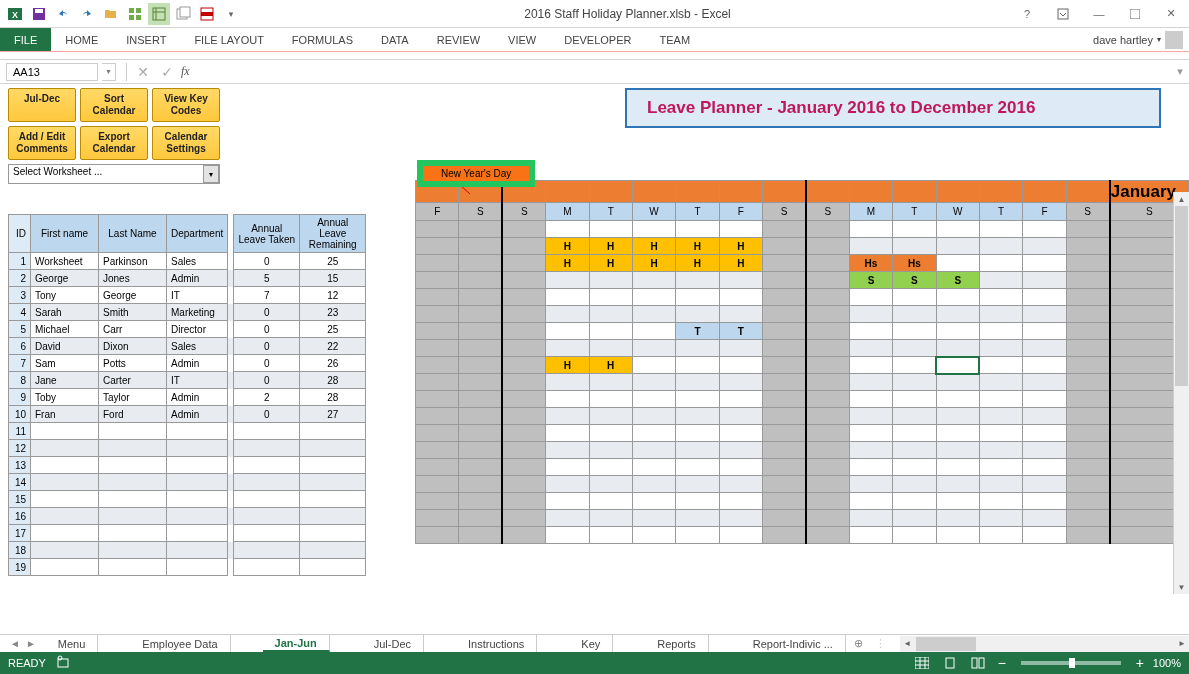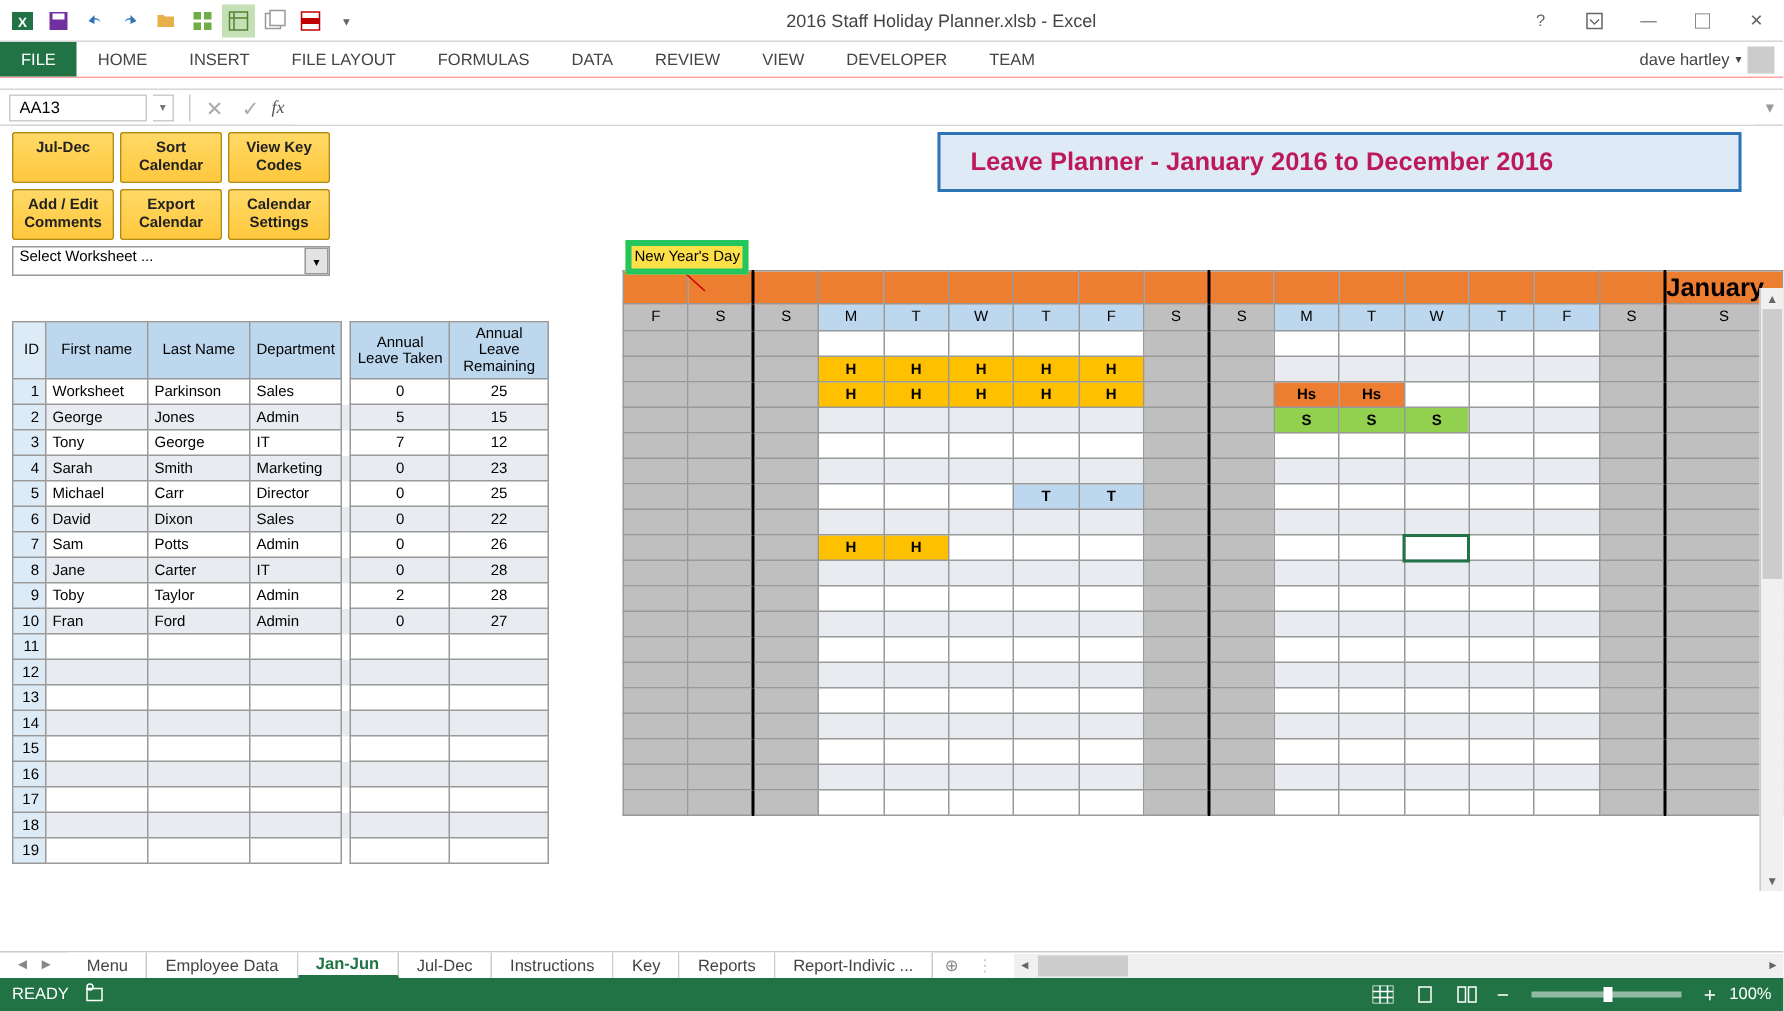--- a/index.html
+++ b/index.html
@@ -73,33 +73,33 @@
 .cal-table .reg { background: #fff; }
 .cal-table .reg.odd { background: #e8ecf0; }
 .cal-table .lv-H { background: #ffc000; font-weight: bold; }
 .cal-table .lv-Hs { background: #ed7d31; color: #000; font-weight: bold; }
 .cal-table .lv-S { background: #92d050; font-weight: bold; }
 .cal-table .lv-T { background: #bdd7ee; font-weight: bold; }
 .cal-table .thick-r { border-right: 2px solid #000; }
 .sel-cell { outline: 2px solid #217346; outline-offset: -1px; }
 
 
-.tooltip-box { position: absolute; top: 76px; left: 417px; background: #fde047; border: 4px solid #22c55e; padding: 2px 2px; font-size: 10px; z-index: 10; }
+.tooltip-box { position: absolute; top: 76px; left: 417px; background: #f97316; border: 6px solid #22c55e; padding: 2px 18px; font-size: 10px; z-index: 10; }
 .tooltip-line { position: absolute; top: 92px; left: 450px; width: 30px; height: 20px; z-index: 9; }
 
 
 .vscroll { position: absolute; top: 108px; right: 0; width: 16px; bottom: 40px; background: #f0f0f0; border-left: 1px solid #ccc; }
 .vscroll .thumb { position: absolute; top: 14px; left: 1px; right: 1px; height: 180px; background: #cdcdcd; }
 .vscroll .arr { height: 14px; display: flex; align-items: center; justify-content: center; color: #666; font-size: 8px; background: #f0f0f0; }
 .vscroll .arr.bot { position: absolute; bottom: 0; left: 0; right: 0; }
 
 .hscroll-wrap { position: absolute; bottom: 22px; left: 0; right: 0; height: 18px; background: #fff; display: flex; align-items: center; border-top: 1px solid #ccc; }
 .sheet-nav { display: flex; align-items: center; gap: 6px; padding: 0 10px; color: #888; }
 .sheet-nav span { cursor: pointer; font-size: 10px; }
-.sheet-tabs { display: flex; align-items: stretch; height: 100%; }
+.sheet-tabs { display: flex; align-items: stretch; height: 100%; gap: 32px; }
 .sheet-tab { padding: 2px 12px; border-right: 1px solid #ccc; font-size: 11px; color: #444; cursor: pointer; background: #fff; display: flex; align-items: center; }
 .sheet-tab.active { background: #fff; border-bottom: 2px solid #217346; color: #217346; font-weight: bold; }
 .sheet-add { padding: 2px 8px; color: #888; cursor: pointer; }
 .hscroll { flex: 1; height: 16px; background: #f0f0f0; margin-left: 10px; display: flex; align-items: center; position: relative; }
 .hscroll .thumb { position: absolute; left: 16px; width: 60px; top: 1px; bottom: 1px; background: #cdcdcd; }
 .hscroll .arr { width: 14px; text-align: center; color: #666; font-size: 8px; }
 .hscroll .arr.r { position: absolute; right: 0; }
 
 
 .status-bar { position: absolute; bottom: 0; left: 0; right: 0; height: 22px; background: #217346; color: #fff; display: flex; align-items: center; padding: 0 8px; font-size: 11px; }

